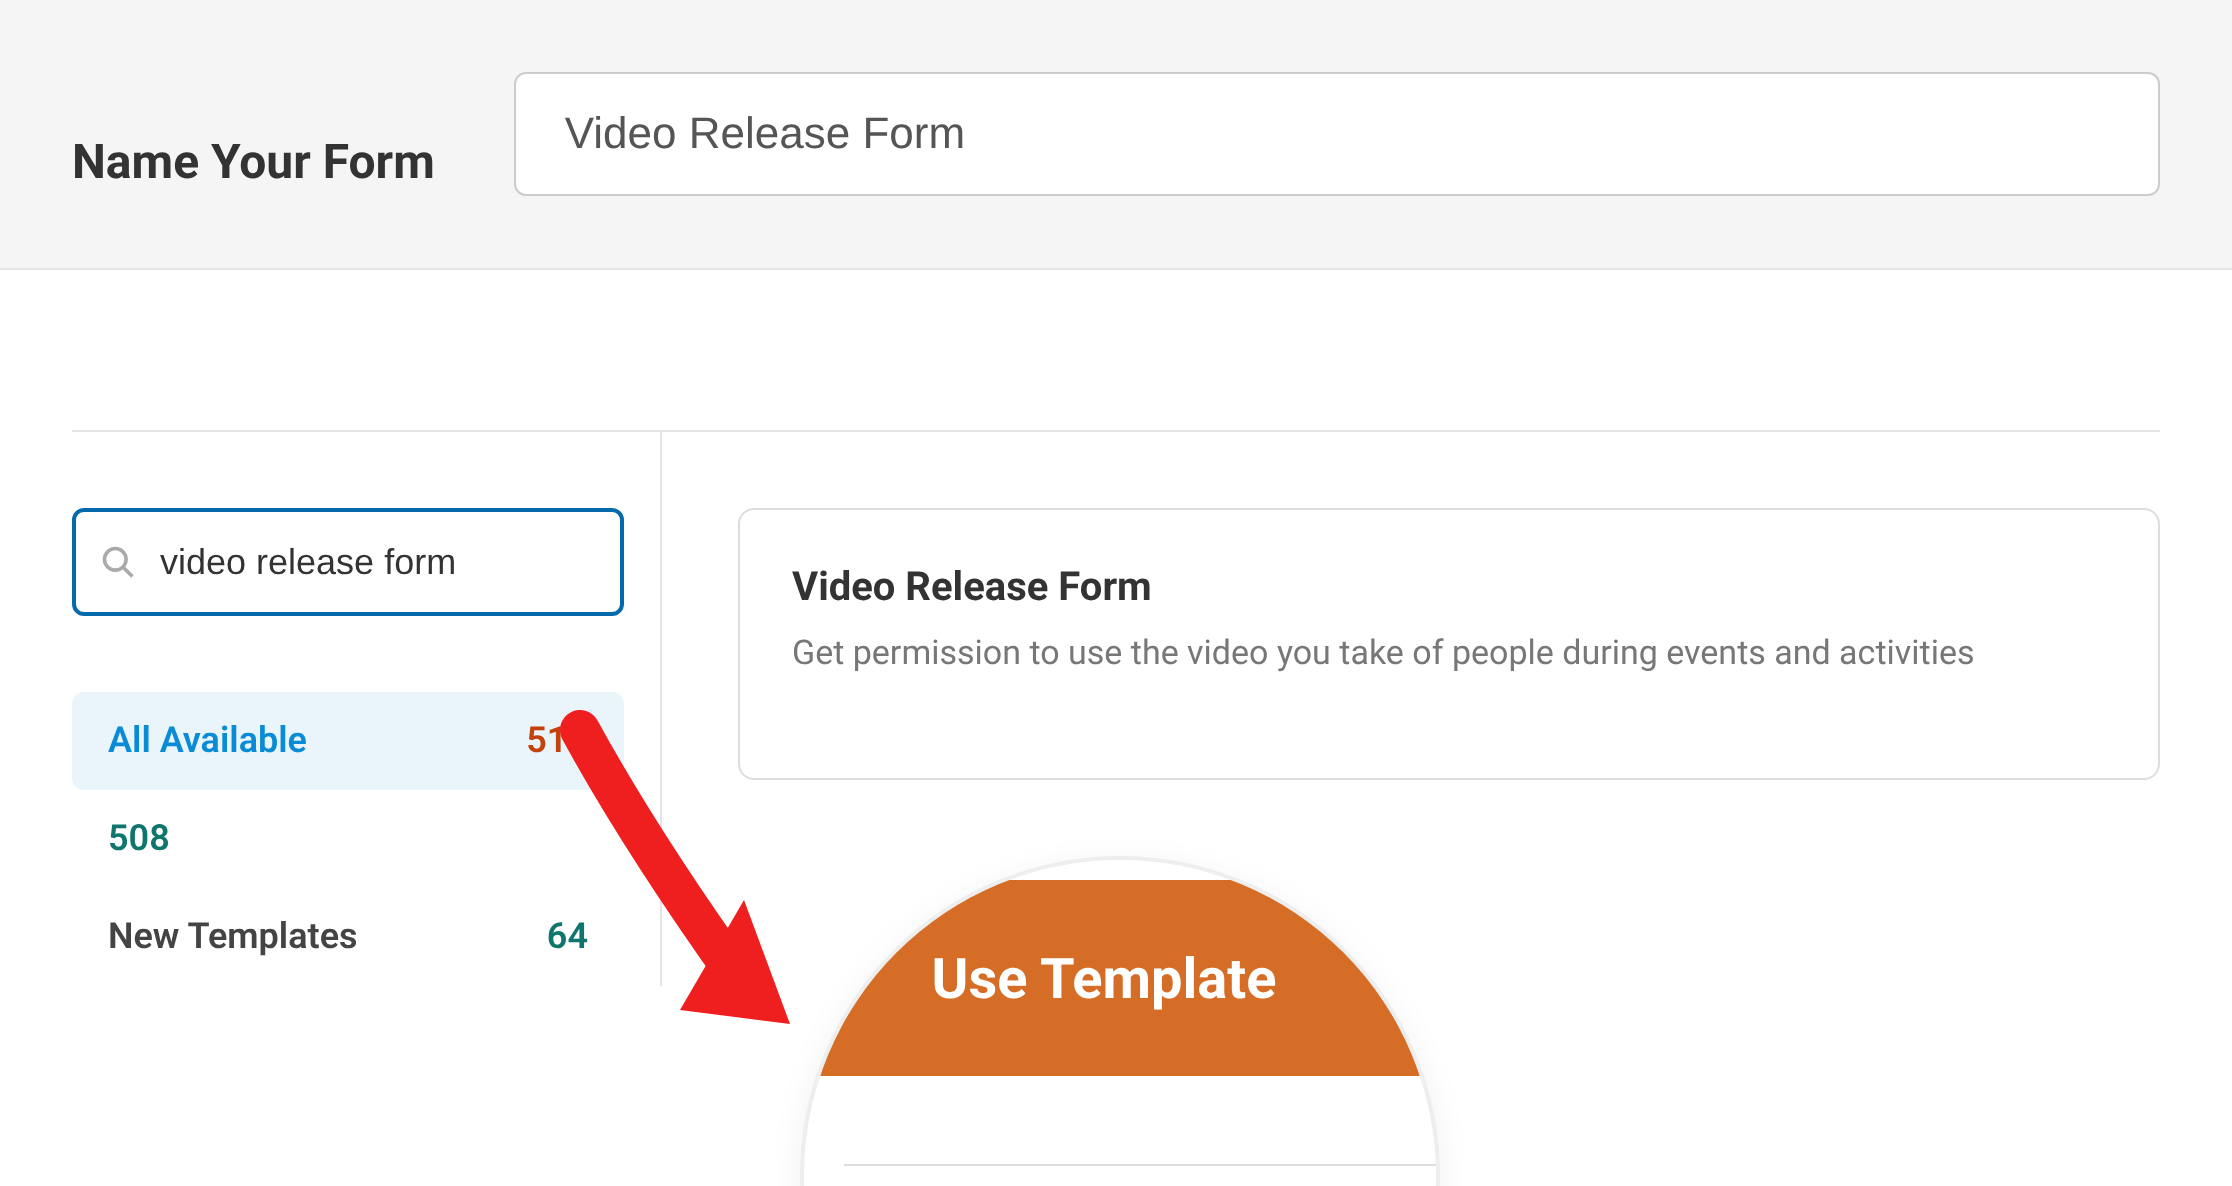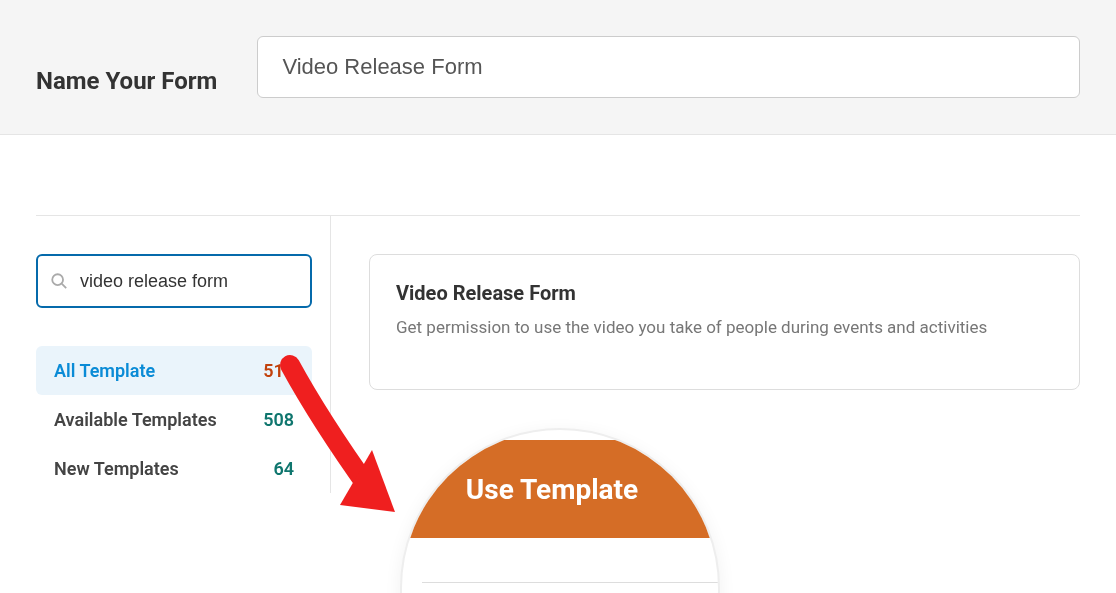--- a/index.html
+++ b/index.html
@@ -217,25 +217,24 @@
         <span class="search-icon">
           <svg viewBox="0 0 20 20" width="18" height="18" fill="none" stroke="#aaa" stroke-width="2">
             <circle cx="8.5" cy="8.5" r="6"></circle>
             <line x1="13" y1="13" x2="18" y2="18"></line>
           </svg>
         </span>
         <input class="search-input" type="text" value="video release form" style="">
       </div>
       <ul class="cat-list">
         <li class="cat-item active">
-          <span class="cat-label">All Template</span>
+          <span class="cat-label">All Available</span>
           <span class="cat-count">511</span>
         </li>
         <li class="cat-item">
-          <span class="cat-label">Available Templates</span>
           <span class="cat-count">508</span>
         </li>
         <li class="cat-item">
           <span class="cat-label">New Templates</span>
           <span class="cat-count">64</span>
         </li>
       </ul>
     </div>
 
     <div class="results">

